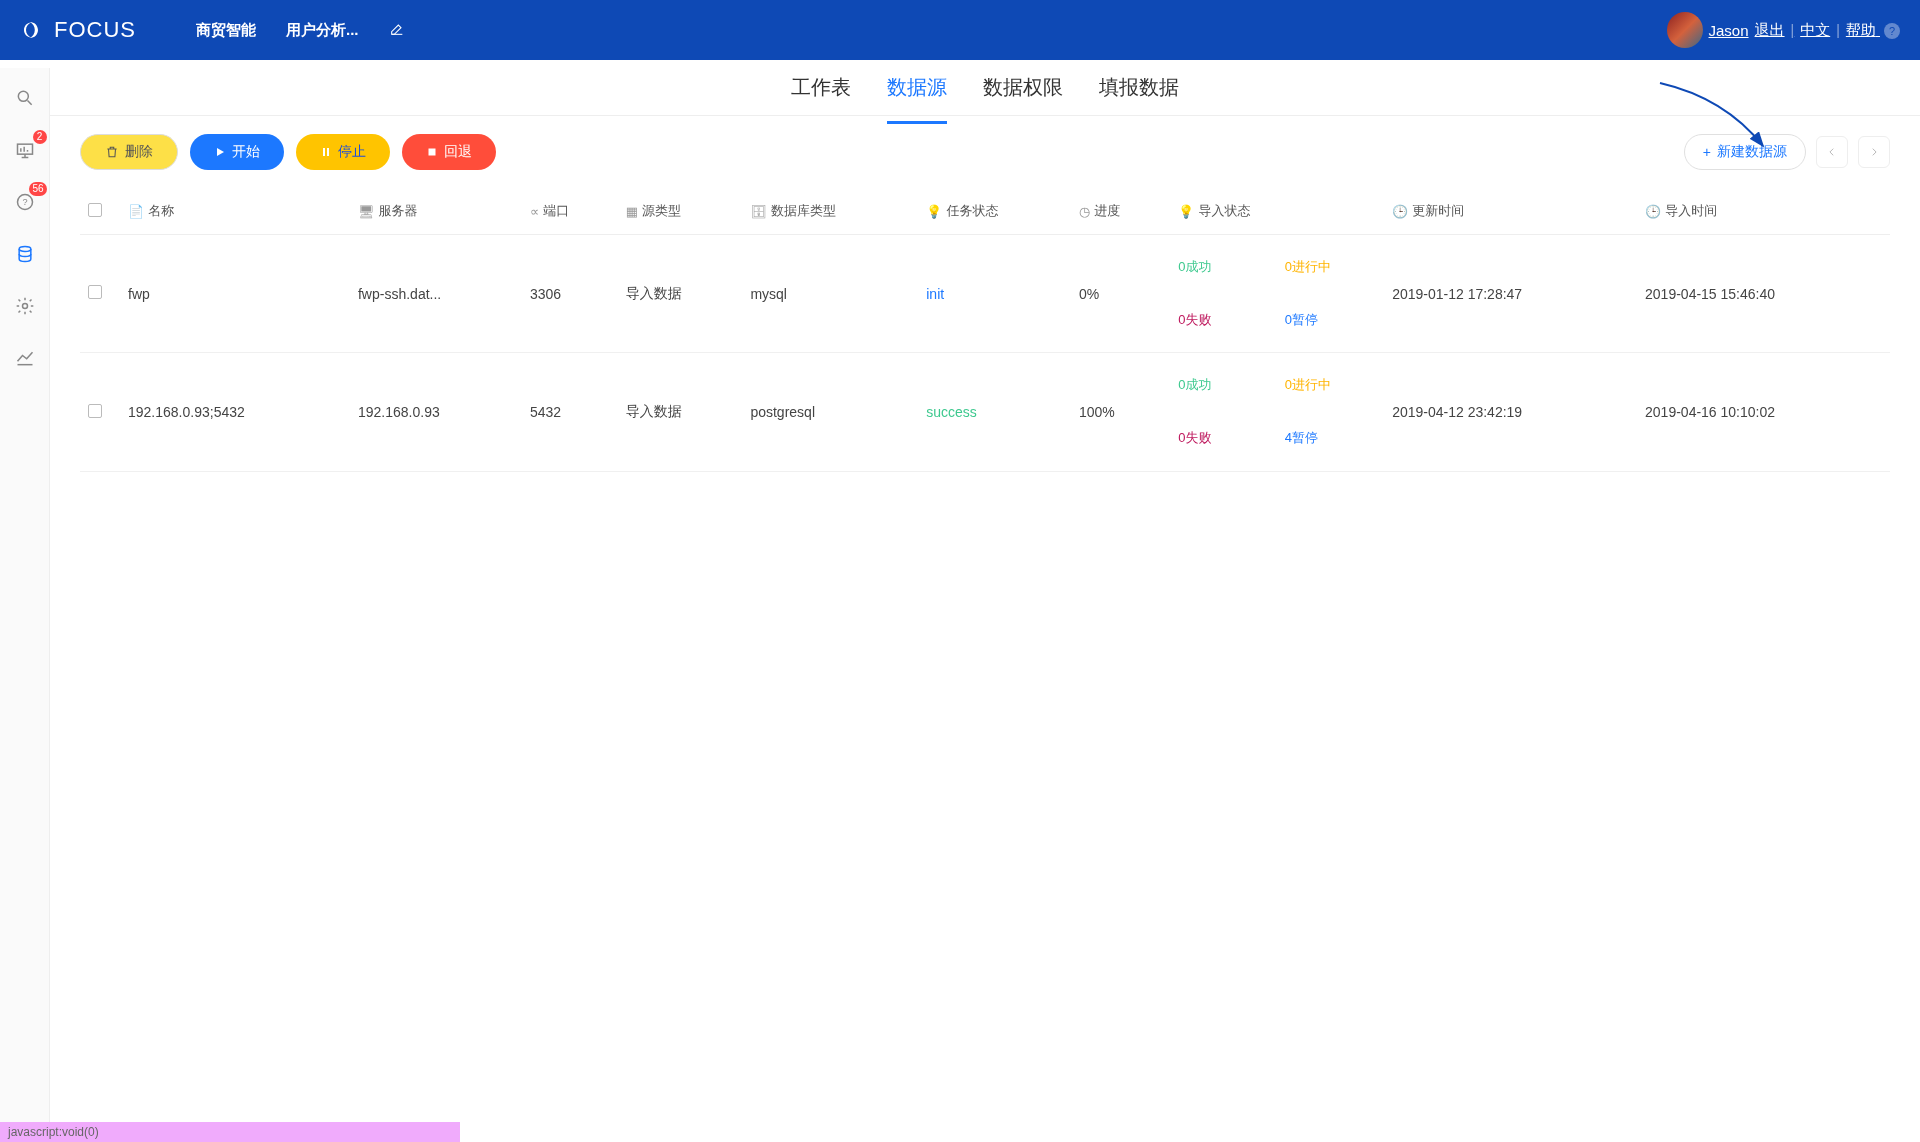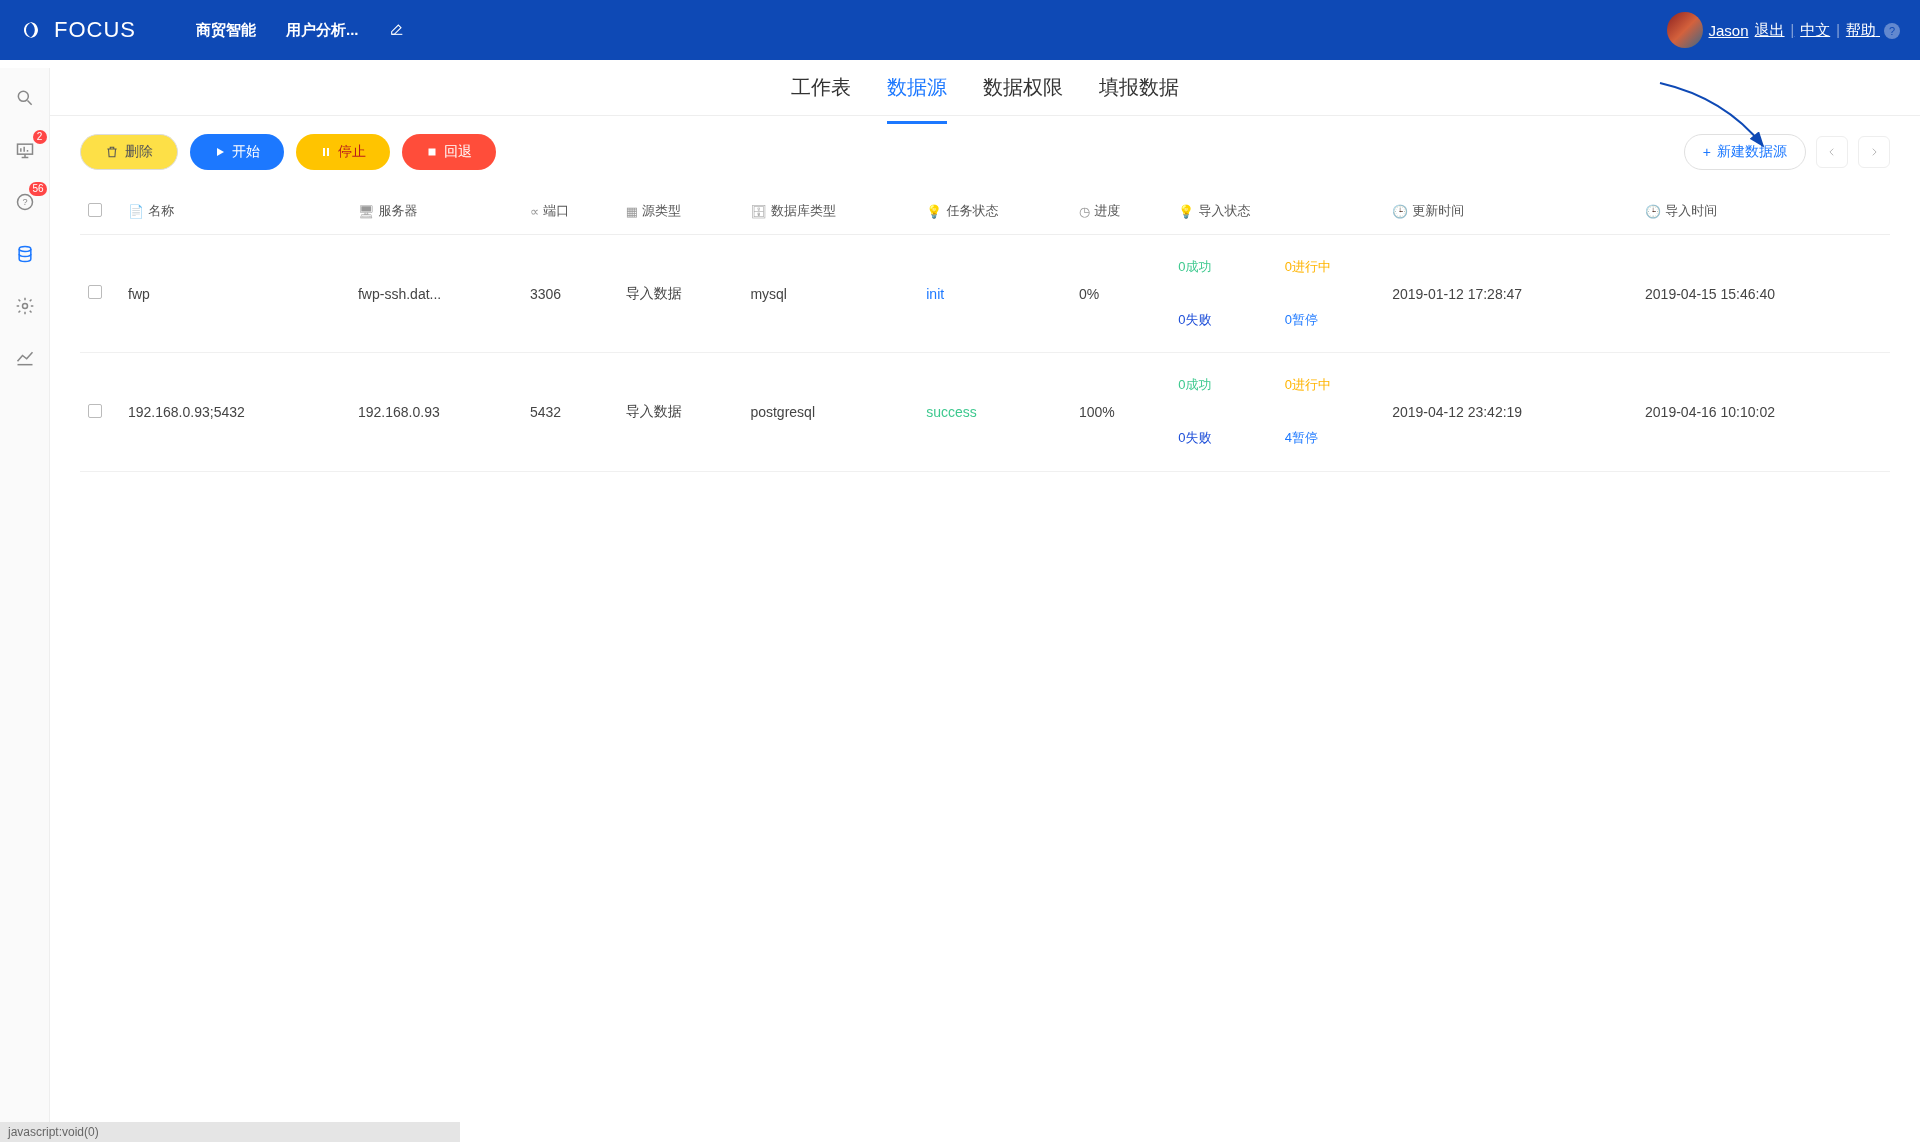--- a/index.html
+++ b/index.html
@@ -29,45 +29,45 @@
 .main { margin-left: 50px; padding-top: 0; }
 .tabs { display: flex; justify-content: center; gap: 36px; border-bottom: 1px solid #eee; height: 56px; align-items: center; }
 .tab { font-size: 20px; color: #333; cursor: pointer; height: 72px; display:flex; align-items:center; position:relative; }
 .tab.active { color: #1c78ff; }
 .tab.active::after { content:''; position:absolute; bottom:0; left:0; right:0; height:3px; background:#1c78ff; }
 
 .toolbar { display:flex; align-items:center; padding: 18px 30px; gap: 12px; }
 .btn { border:none; border-radius: 20px; height: 36px; padding: 0 24px; font-size: 14px; cursor: pointer; display:inline-flex; align-items:center; gap:6px; }
 .btn-delete { background:#fde047; border:1px solid #ddd; color:#555; }
 .btn-start { background:#1c78ff; color:#fff; }
-.btn-stop { background:#ffc400; color:#b91c1c; }
+.btn-stop { background:#ffc400; color:#1d4ed8; }
 .btn-rollback { background:#ff4d3a; color:#fff; }
 .btn-new { background:#fff; border:1px solid #e0e0e0; color:#1c78ff; border-radius:18px; padding:0 18px; }
 .pager-arrow { width:32px; height:32px; border:1px solid #eee; border-radius:6px; display:inline-flex; align-items:center; justify-content:center; color:#aaa; cursor:pointer; }
 .toolbar-right { margin-left:auto; display:flex; align-items:center; gap:10px; position:relative; }
 
 
 .arrow-annot { position:absolute; right:115px; top:-56px; pointer-events:none; }
 
 
 .table { width: calc(100% - 60px); margin: 0 30px; border-collapse: collapse; }
 .table th { text-align:left; font-weight:normal; color:#555; padding: 14px 8px; border-bottom:1px solid #eee; font-size:13px; white-space:nowrap; }
 .table th .th-ico { color:#999; margin-right:4px; display:inline-block; vertical-align:middle; }
 .table td { padding: 20px 8px; border-bottom:1px solid #f0f0f0; font-size:14px; color:#444; white-space:nowrap; }
 .checkbox { width:14px; height:14px; border:1px solid #bbb; border-radius:2px; display:inline-block; cursor:pointer; }
 .status-blue { color:#1c78ff; }
 .status-green { color:#3ec98f; }
 .import-status { line-height:1.9; font-size:13px; }
 .is-success { color:#3ec98f; }
-.is-fail { color:#1d4ed8; }
+.is-fail { color:#be185d; }
 .is-progress { color:#ffb400; }
 .is-pause { color:#1c78ff; }
 .import-grid { display:grid; grid-template-columns:auto auto; column-gap:14px; row-gap:4px;gap:28px; }
 
-.status-bar { position:fixed; bottom:0; left:0; background:#e5e5e5; color:#666; font-size:12px; padding:3px 8px; min-width:460px; }
+.status-bar { position:fixed; bottom:0; left:0; background:#f0abfc; color:#666; font-size:12px; padding:3px 8px; min-width:460px; }
 </style>
 </head>
 <body>
 
 <div class="header">
   <div class="logo-wrap">
     <svg class="logo-icon" viewBox="0 0 24 24">
       <path d="M18 12c0 4.4-3.6 8-8 8 2.8-1.6 4.8-4.6 4.8-8S12.8 5.6 10 4c4.4 0 8 3.6 8 8z" fill="#fff"></path>
       <path d="M6 12c0-3.4 2.1-6.3 5-7.5C6.9 4.8 4 8 4 12s2.9 7.2 7 7.5c-2.9-1.2-5-4.1-5-7.5z" fill="#fff"></path>
     </svg>

